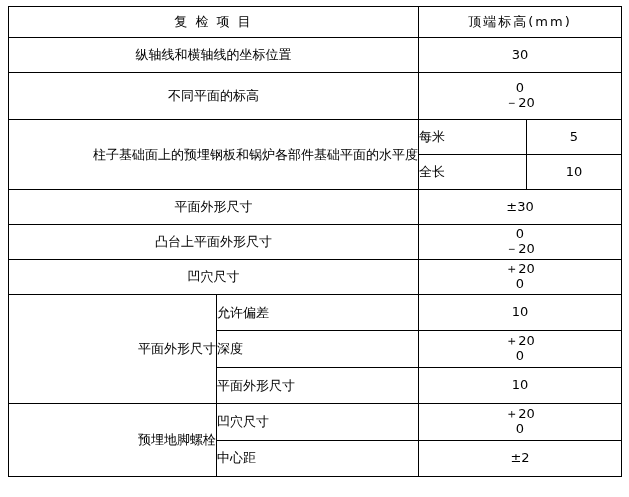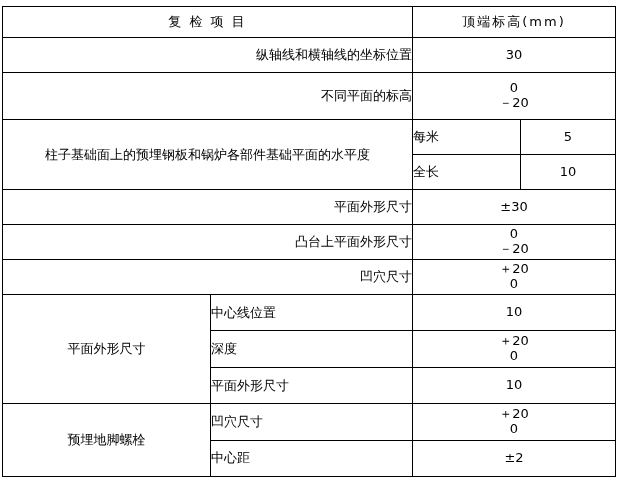--- a/index.html
+++ b/index.html
@@ -12,21 +12,21 @@
     height: 497px;
     font-family: "DejaVu Sans", "Liberation Sans", sans-serif;
     color: #000000;
     overflow: hidden;
   }
   #sheet {
     position: relative;
     width: 629px;
     height: 497px;
     box-sizing: border-box;
-    padding: 6px 8px 6px 2px;
+    padding: 6px 8px 6px 8px;
   }
   table.spec {
     width: 613px;
     border-collapse: collapse;
     table-layout: fixed;
     border: 1.5px solid #000;
   }
   table.spec td, table.spec th {
     border: 1px solid #000;
     padding: 0;
@@ -35,28 +35,28 @@
     font-size: 13px;
     line-height: 1.35;
   }
   .hdr {
     text-align: center;
     height: 30px;
     font-size: 14px;
     letter-spacing: 2px;
   }
   .lbl {
-    text-align: right;
+    text-align: center;
     padding-left: 14px;
     padding-right: 6px;
     font-size: 13.5px;
     height: 34px;
   }
   .lbl2 {
-    text-align: center;
+    text-align: right;
     padding-left: 14px;
     padding-right: 6px;
     font-size: 13.5px;
   }
   .sub {
     text-align: left;
     font-size: 13.5px;
     height: 34px;
   }
   .val {
@@ -156,21 +156,21 @@
         <td class="val" colspan="2">
           <span class="stack">
             <span>＋20</span>
             <span>0</span>
           </span>
         </td>
       </tr>
 
       <tr>
         <td class="lbl2" rowspan="3" style="height:108px;">平面外形尺寸</td>
-        <td class="sub">中心线位置</td>
+        <td class="sub">允许偏差</td>
         <td class="val" colspan="2">
           <span class="stack">
             <span>10</span>
           </span>
         </td>
       </tr>
       <tr>
         <td class="sub">深度</td>
         <td class="val" colspan="2">
           <span class="stack">

